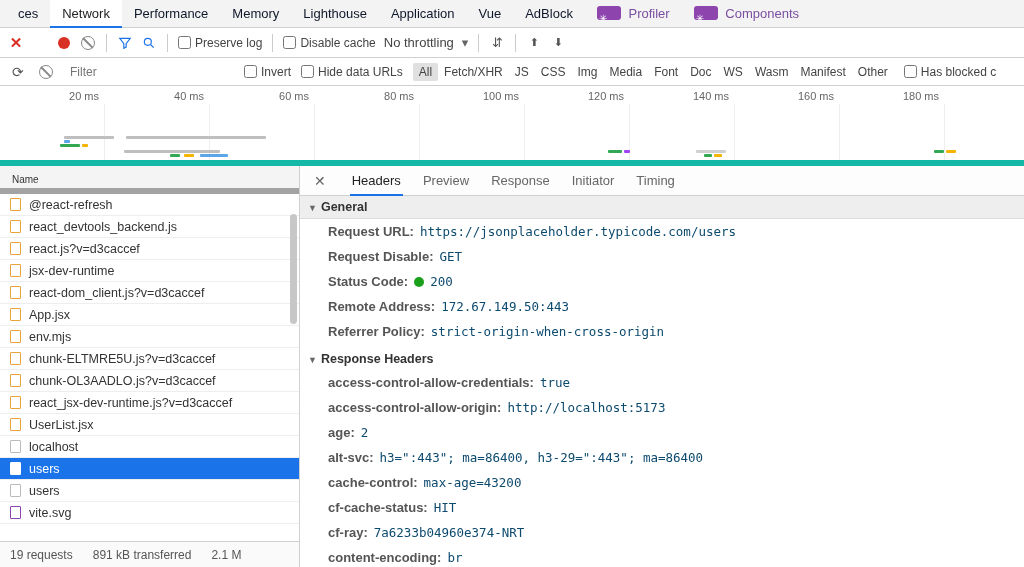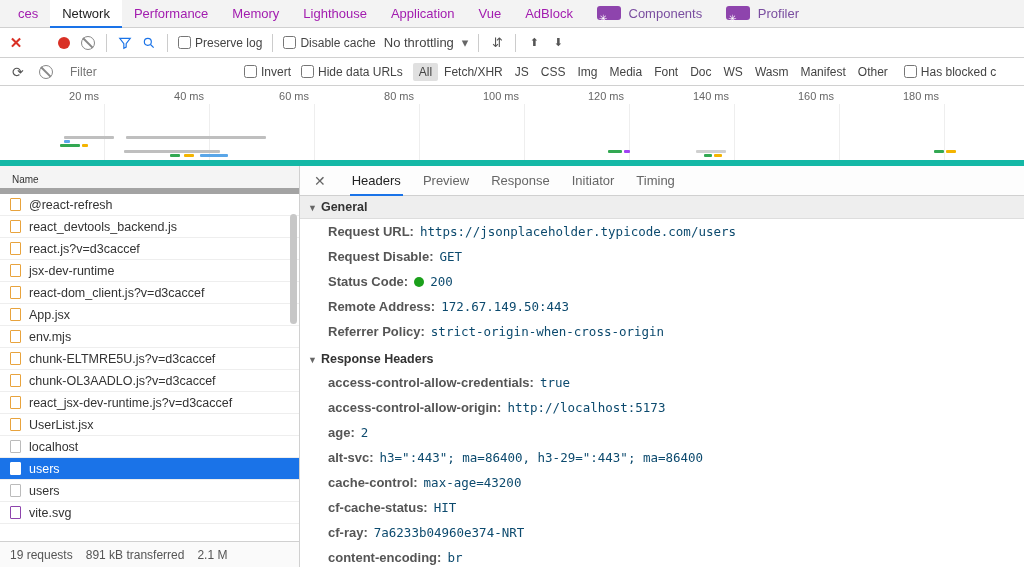--- a/index.html
+++ b/index.html
@@ -1,20 +1,20 @@
 <!DOCTYPE html>
 <html><head>
 <meta charset="utf-8">
 <style>
 * { box-sizing: border-box; margin: 0; padding: 0; font-family: -apple-system, "Helvetica Neue", Arial, sans-serif; }
 html, body { width: 1024px; height: 567px; overflow: hidden; background: #fff; color: #333; font-size: 13px; }
 
 
 .tabs { display: flex; align-items: center; height: 28px; border-bottom: 1px solid #d0d0d0; background: #f3f3f3; padding-left: 6px; }
-.tabs span { padding: 0 12px; height: 28px; line-height: 28px; color: #a21caf; cursor: default; }
+.tabs span { padding: 0 12px; height: 28px; line-height: 28px; color: #0f172a; cursor: default; }
 .tabs .ext { color: #7a4ea0; }
 .tabs .ext-ico { width:14px; height:14px; display:inline-block; vertical-align:-2px; background:#8e44ad; border-radius:3px; margin-right:4px; position:relative;}
 .tabs .ext-ico::before{content:"✳"; color:#fff; font-size:10px; position:absolute; left:2px; top:-1px;}
 .tabs .active { color: #222; border-bottom: 2px solid #1a73e8; background:#fff; }
 
 
 .toolbar { display: flex; align-items: center; height: 30px; border-bottom: 1px solid #d0d0d0; padding: 0 8px; gap: 8px; }
 .tb-icon { width: 16px; height: 16px; display: inline-flex; align-items: center; justify-content: center; cursor: pointer; }
 .sep { width:1px; height:18px; background:#ccc; margin:0 2px; }
 .rec { width:12px; height:12px; border-radius:50%; background:#d93025;}
@@ -51,21 +51,21 @@
 .main { display:flex; height:401px; }
 .left { width:300px; border-right:1px solid #d0d0d0; display:flex; flex-direction:column; min-width:300px;}
 .col-head { height:28px; line-height:28px; padding-left:12px; border-bottom:6px solid #a3a3a3; background:#f4f4f4; font-size:10px; color:#333;}
 .req-list { flex:1; overflow-y:auto; position:relative;}
 .req-row { height:22px; display:flex; align-items:center; padding-left:10px; gap:8px; font-size:12.5px; border-bottom:1px solid #eee; cursor:default; white-space:nowrap; overflow:hidden;}
 .req-row.sel { background:#1a73e8; color:#fff;}
 .req-row.sel .doc-ic{ border-color:#fff;}
 .doc-ic { width:11px; height:13px; border:1px solid #e8a33d; border-radius:1px; position:relative; flex-shrink:0;}
 .doc-ic.blank { border-color:#bbb; background:#fff;}
 .doc-ic.img { border-color:#8e44ad;}
-.status { display:flex; align-items:center; gap:13px; height:26px; border-top:1px solid #d0d0d0; font-size:12px; color:#555; padding:0 10px; background:#fafafa;}
+.status { display:flex; align-items:center; gap:20px; height:26px; border-top:1px solid #d0d0d0; font-size:12px; color:#555; padding:0 10px; background:#fafafa;}
 .vscroll { position:absolute; right:0; top:0; width:11px; height:100%; }
 .vscroll::before{content:""; position:absolute; top:20px; right:2px; width:7px; height:110px; background:#c7c7c7; border-radius:4px;}
 
 
 .right { flex:1; display:flex; flex-direction:column; overflow:hidden;}
 .det-tabs { height:30px; display:flex; align-items:center; gap:18px; padding-left:8px; border-bottom:1px solid #d0d0d0; font-size:13px; color:#666; background:#fdfdfd;}
 .det-tabs .close{ color:#666; font-size:14px; padding:0 6px;}
 .det-tabs span{ padding:0 2px; height:30px; line-height:30px; cursor:pointer;}
 .det-tabs .on{ color:#222; border-bottom:2px solid #1a73e8;}
 .det-body { flex:1; overflow-y:auto; font-size:13px;}
@@ -84,22 +84,22 @@
 
 <div class="tabs" id="tabs-row">
     <span>ces</span>
     <span class="active">Network</span>
     <span>Performance</span>
     <span>Memory</span>
     <span>Lighthouse</span>
     <span>Application</span>
     <span>Vue</span>
     <span>AdBlock</span>
+    <span class="ext"><span class="ext-ico"></span> Profiler</span>
     <span class="ext"><span class="ext-ico"></span> Components</span>
-    <span class="ext"><span class="ext-ico"></span> Profiler</span>
   </div>
 
 <div class="toolbar">
   <span class="tb-icon x-mark">✕</span>
   <span style="width:16px"></span>
   <span class="tb-icon">
       <span class="rec"></span>
     </span>
   <span class="tb-icon">
       <span class="ban"></span>

